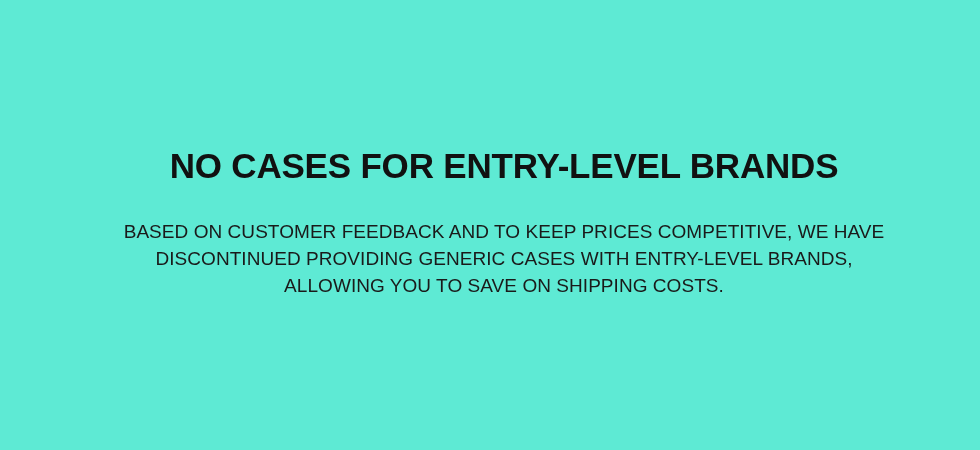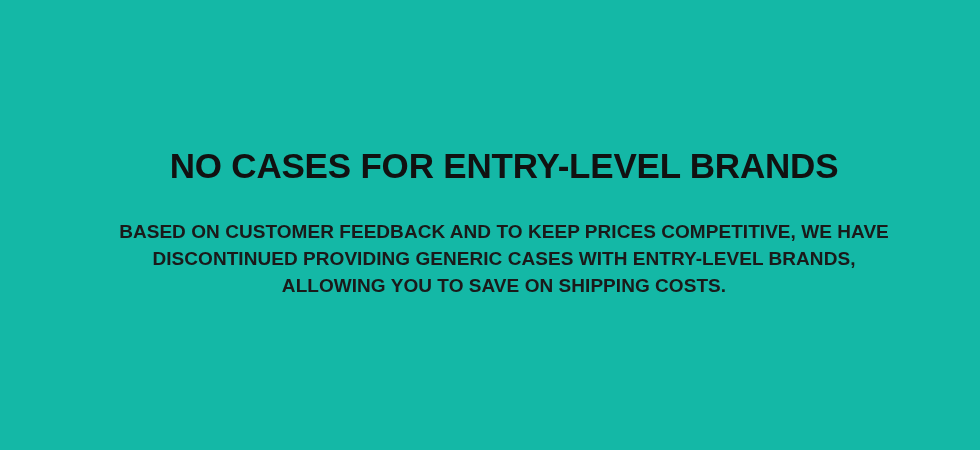--- a/index.html
+++ b/index.html
@@ -15,21 +15,21 @@
   }
 
   .promo-section {
     width: 980px;
     height: 450px;
     box-sizing: border-box;
     display: flex;
     flex-direction: column;
     align-items: center;
     justify-content: flex-start;
-    background: #14b8a6;
+    background: #5eead4;
     padding-left: 28px;
   }
 
   .promo-inner {
     width: 900px;
     margin: 0 auto;
     text-align: center;
     padding-top: 148px;
   }
 
@@ -47,21 +47,21 @@
   }
 
   .promo-body {
     margin: 0;
     padding-top: 33px;
     width: 800px;
     margin-left: auto;
     margin-right: auto;
     font-family: "Liberation Sans", sans-serif;
     font-size: 19px;
-    font-weight: 700;
+    font-weight: 400;
     line-height: 27px;
     letter-spacing: 0.05px;
     color: #1a1a1a;
     text-transform: uppercase;
   }
 </style>
 </head>
 <body>
 
 <div class="promo-section">

